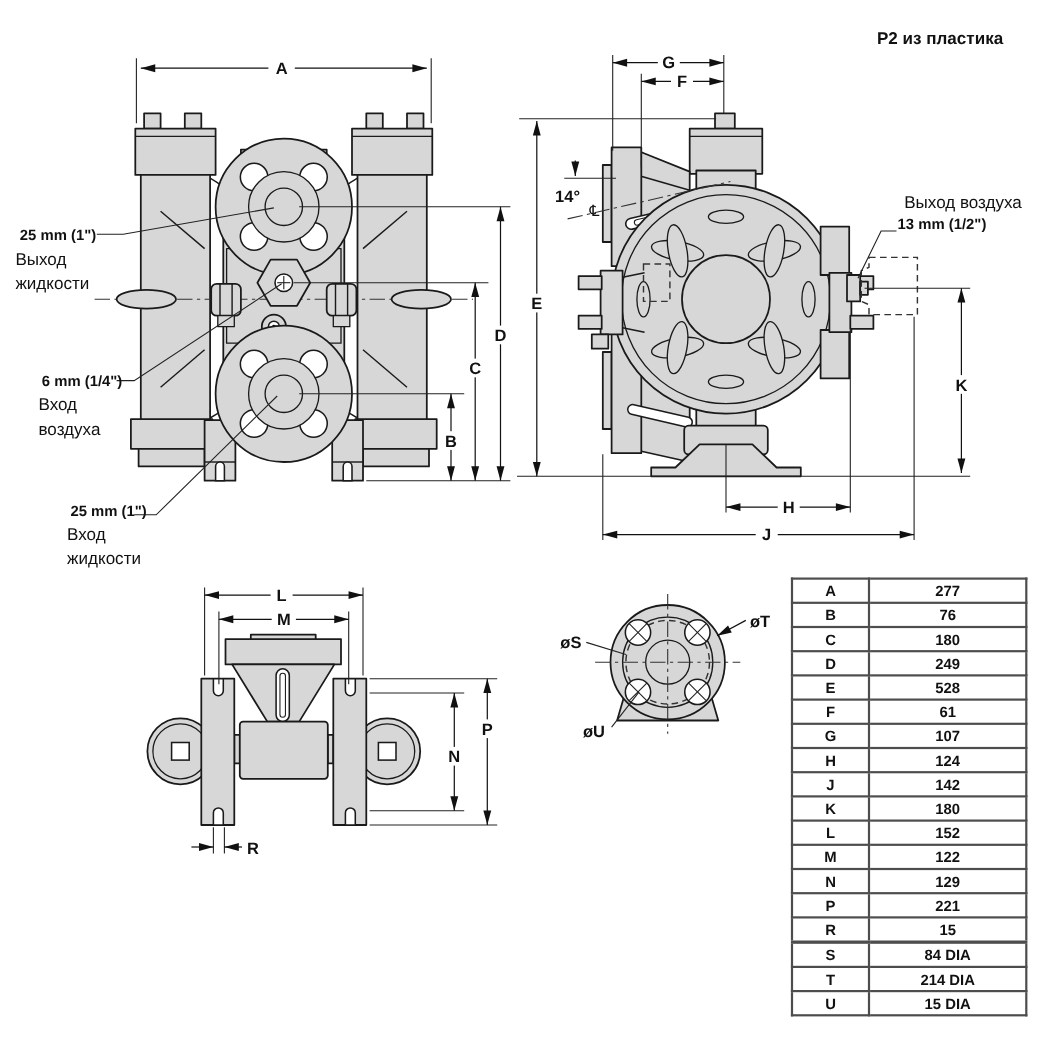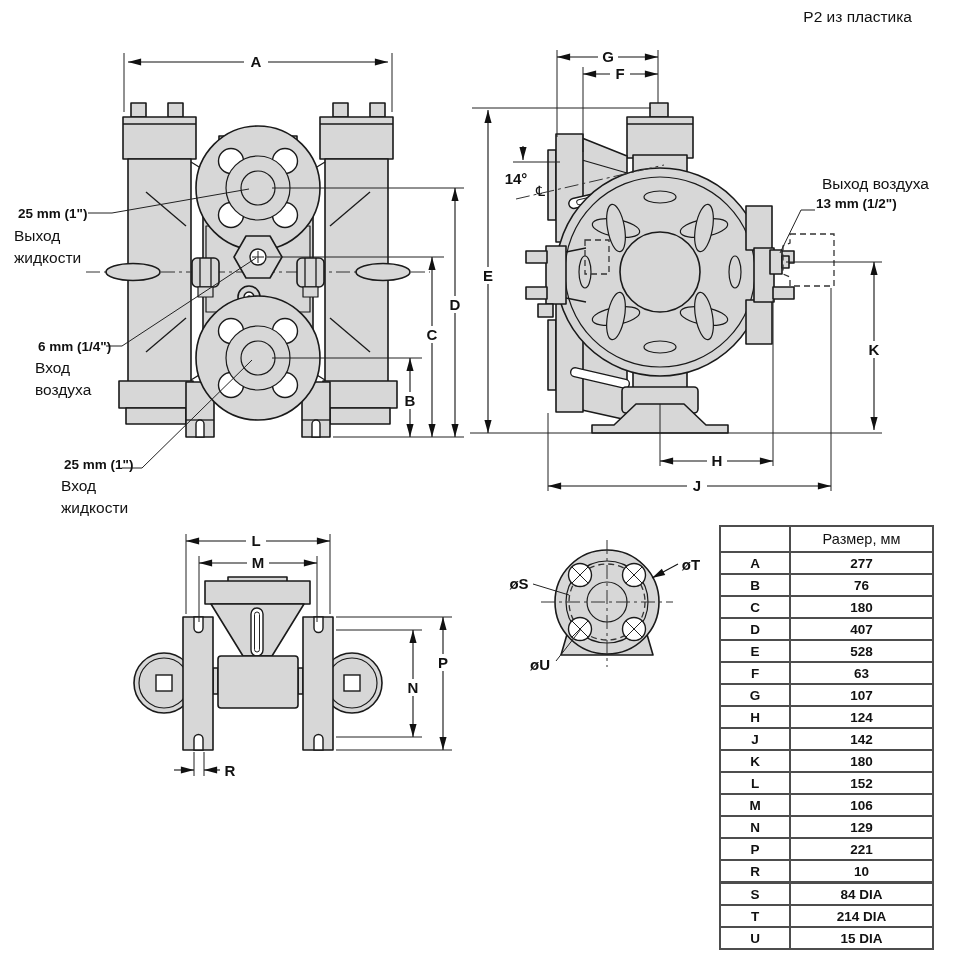--- a/index.html
+++ b/index.html
@@ -1,20 +1,20 @@
 <!DOCTYPE html>
 <html><head>
 <meta charset="utf-8">
 <style>
   html,body{margin:0;padding:0;background:#fff;}
   .canvas{position:relative;width:955px;height:959px;background:#fff;overflow:hidden;
           font-family:"Liberation Sans",sans-serif;}
   .canvas svg{position:absolute;left:0;top:0;}
-  .page-title{position:absolute;left:716px;top:8px;width:196px;text-align:right;
-              font-size:15.5px;font-weight:normal;color:#111;}
+  .page-title{position:absolute;left:716px;top:27px;width:196px;text-align:right;
+              font-size:15.5px;font-weight:bold;color:#111;}
   
   .size-table{position:absolute;left:719px;top:525px;width:215px;border-collapse:collapse;
               table-layout:fixed;}
   .size-table td{border:2px solid #4d4d4d;text-align:center;height:20px;padding:0;
                  font-weight:bold;font-size:13.5px;color:#111;}
   .size-table tr.hdr td{height:24px;font-weight:normal;font-size:14.5px;}
   .size-table tr.grp td{border-top:3px solid #4d4d4d;}
   
   .part{fill:#d7d7d7;stroke:#1a1a1a;stroke-width:1.6;stroke-linejoin:round;}
   .partT{fill:#d7d7d7;stroke:#1a1a1a;stroke-width:1.2;stroke-linejoin:round;}
@@ -400,47 +400,43 @@
 </svg>
 
 <div class="page-title">P2 из пластика</div>
 
 <table class="size-table">
   <colgroup>
         <col style="width:70px">
         <col>
       </colgroup>
   <tbody>
-        <tr class="hdr">
-    <td></td>
-    <td>Размер, мм</td>
-  </tr>
   <tr>
           <td>A</td>
           <td>277</td>
         </tr>
   <tr>
           <td>B</td>
           <td>76</td>
         </tr>
   <tr>
           <td>C</td>
           <td>180</td>
         </tr>
   <tr>
           <td>D</td>
-          <td>407</td>
+          <td>249</td>
         </tr>
   <tr>
           <td>E</td>
           <td>528</td>
         </tr>
   <tr>
           <td>F</td>
-          <td>63</td>
+          <td>61</td>
         </tr>
   <tr>
           <td>G</td>
           <td>107</td>
         </tr>
   <tr>
           <td>H</td>
           <td>124</td>
         </tr>
   <tr>
@@ -450,33 +446,33 @@
   <tr>
           <td>K</td>
           <td>180</td>
         </tr>
   <tr>
           <td>L</td>
           <td>152</td>
         </tr>
   <tr>
           <td>M</td>
-          <td>106</td>
+          <td>122</td>
         </tr>
   <tr>
           <td>N</td>
           <td>129</td>
         </tr>
   <tr>
           <td>P</td>
           <td>221</td>
         </tr>
   <tr>
           <td>R</td>
-          <td>10</td>
+          <td>15</td>
         </tr>
   <tr class="grp">
           <td>S</td>
           <td>84 DIA</td>
         </tr>
   <tr>
           <td>T</td>
           <td>214 DIA</td>
         </tr>
   <tr>

